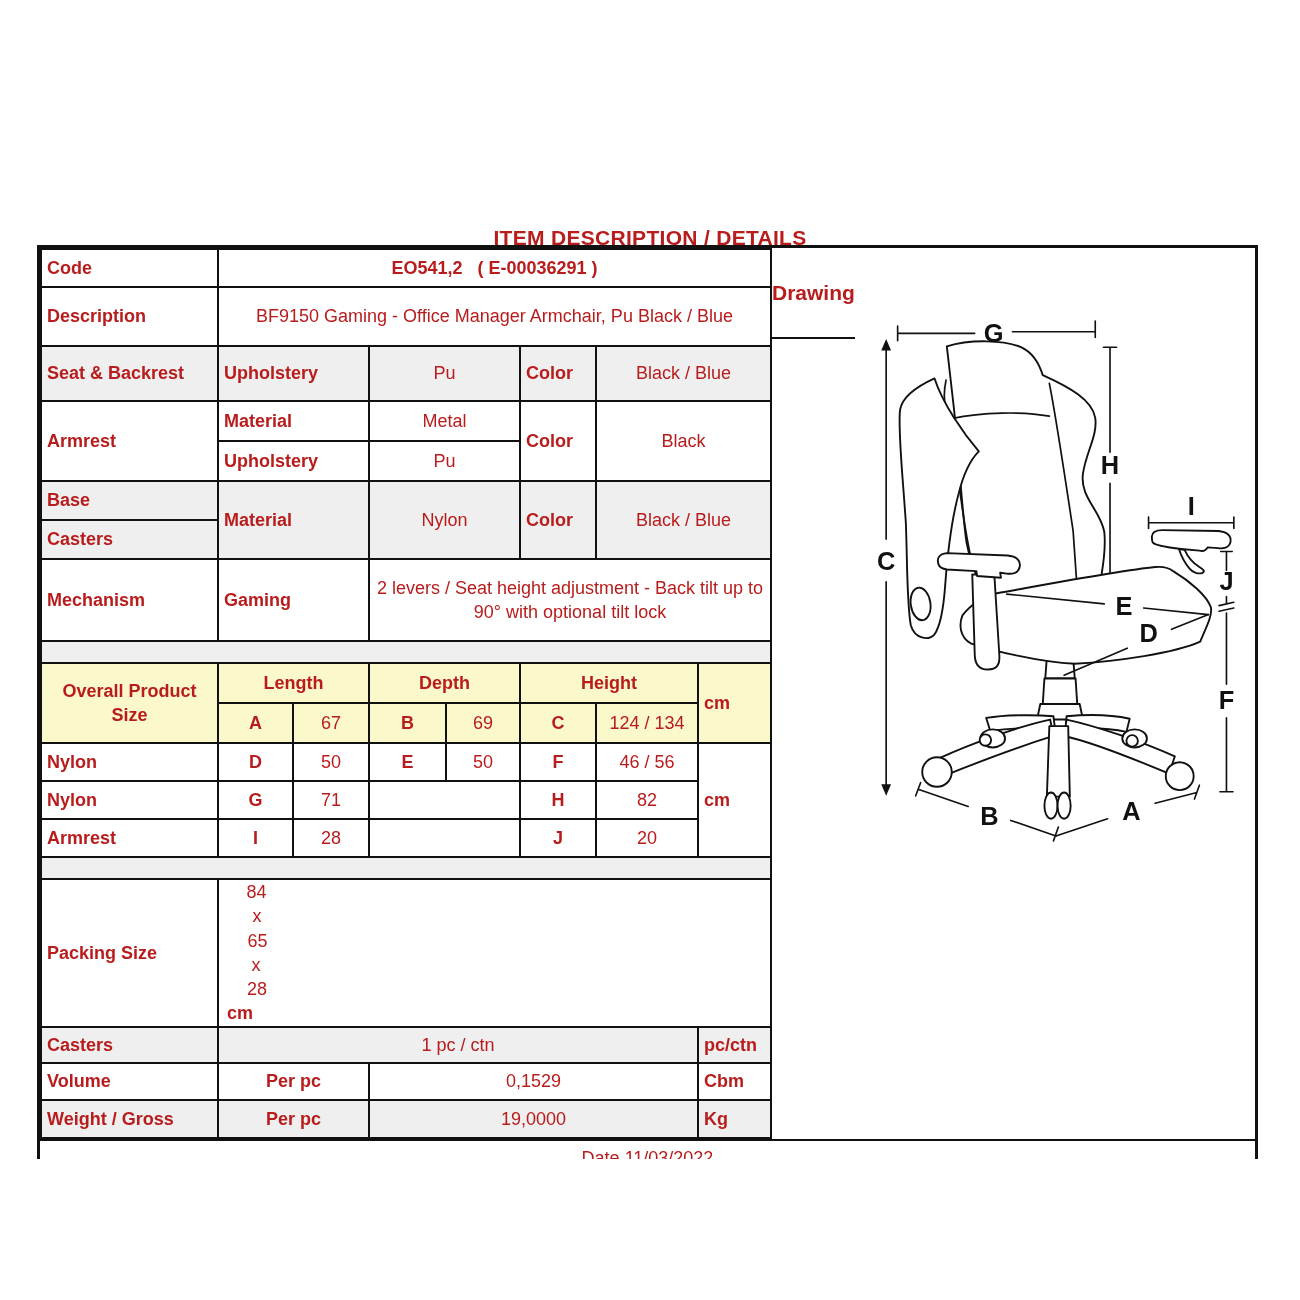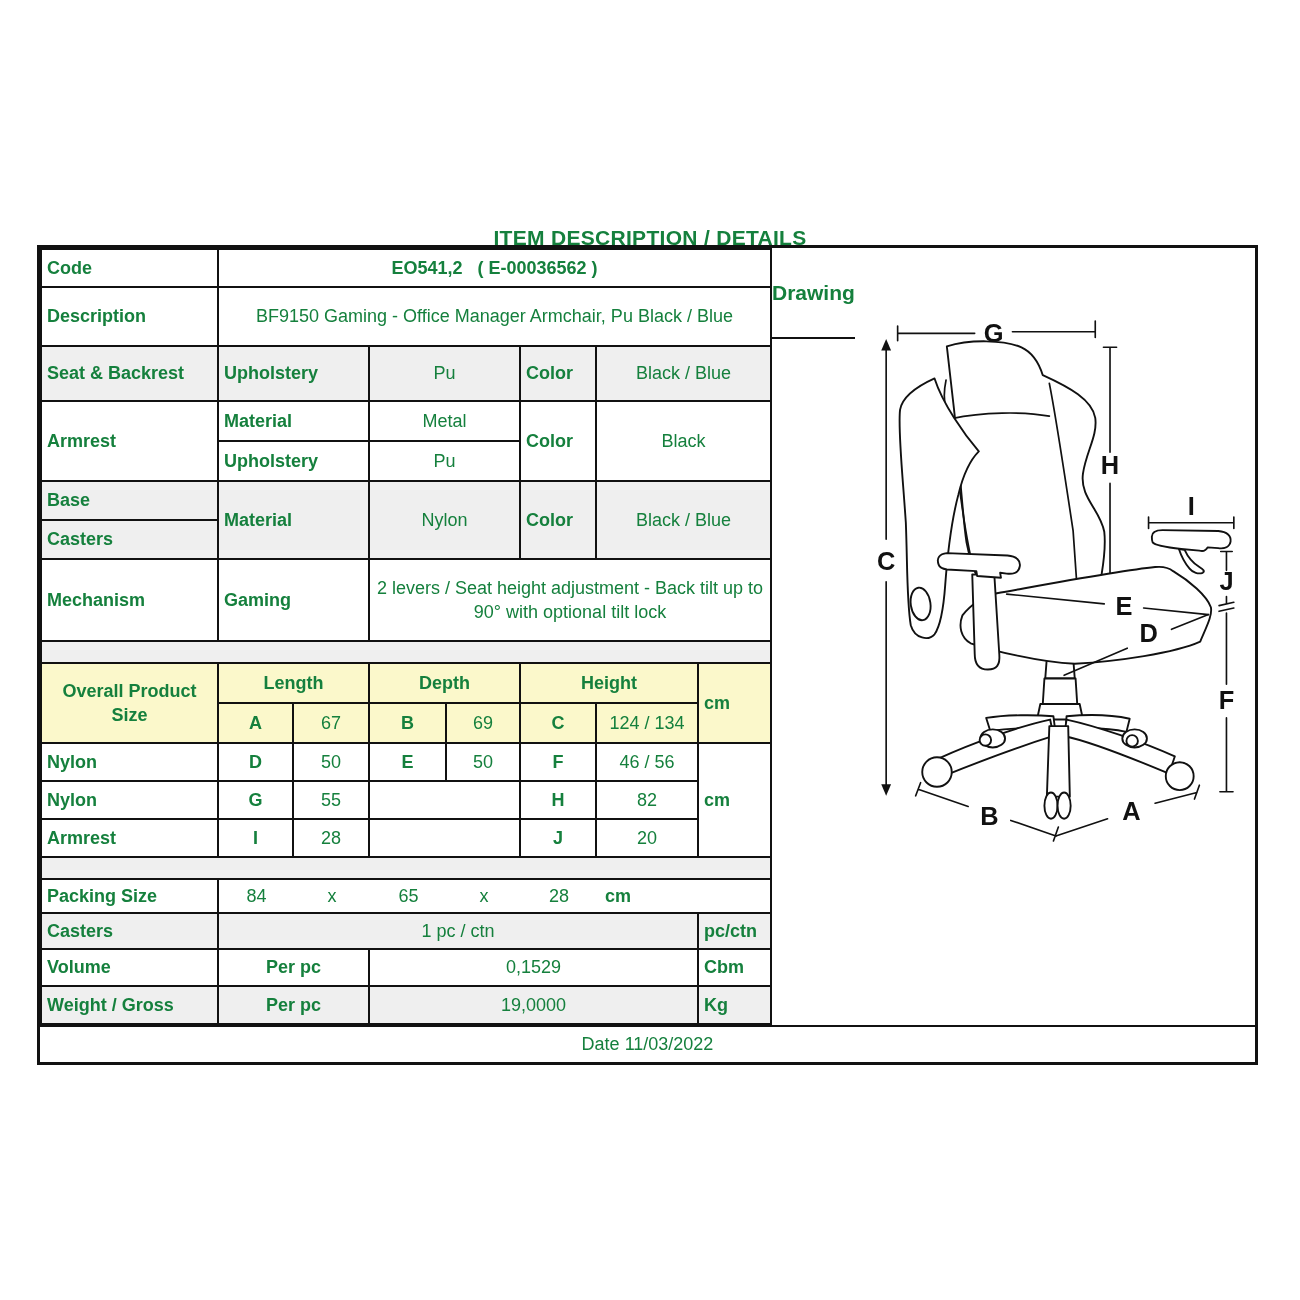--- a/index.html
+++ b/index.html
@@ -1,19 +1,19 @@
 <!DOCTYPE html>
 <html><head>
 <meta charset="utf-8">
 <style>
   * { margin:0; padding:0; box-sizing:border-box; }
   html,body { background:#fff; }
   .page {
     position:relative; width:1300px; height:1159px; background:#ffffff;
-    font-family:"Liberation Sans", sans-serif; color:#15803d;
+    font-family:"Liberation Sans", sans-serif; color:#b91c1c;
   }
   .sheet-title {
     position:absolute; top:226px; left:0; width:100%;
     text-align:center; font-size:21px; font-weight:bold; letter-spacing:.3px;
   }
   .frame {
     position:absolute; left:37px; top:245px; width:1221px;
     border:3px solid #111; background:#fff;
   }
   .main { display:flex; align-items:stretch; }
@@ -27,21 +27,21 @@
   .spec td.unitcell { text-align:left; padding-left:5px; font-weight:bold; }
   .spec td.pre { white-space:pre; }
   .spec td.bold { font-weight:bold; }
   .gray { background:#efefef;margin-left:28px; }
   .yellow { background:#fbf8cb; }
   .gaprow td { border:2px solid #111; }
   .desc-cell { padding:2px 10px; line-height:1.55; }
   .mech-cell { padding:2px 14px; line-height:1.55; }
   .size-label { font-weight:bold; text-align:center; line-height:1.5; }
   .unit-bottom { vertical-align:bottom; padding-bottom:8px; }
-  .ps-flex { display:flex; width:100%; }
+  .ps-flex { display:flex; width:100%;flex-direction:column; }
   .ps-flex span { display:block; text-align:center; }
   .ps-v1{width:75px}.ps-x1{width:76px}.ps-v2{width:77px}.ps-x2{width:74px}.ps-v3{width:76px}
   .ps-unit{width:102px; text-align:left !important; padding-left:8px; font-weight:bold;}
   .drawing-panel { flex:1; min-width:0; display:flex; }
   .drawing-header {
     height:91px; border-bottom:2px solid #111; display:flex;
     align-items:center; justify-content:center; font-weight:bold; font-size:21px;
   }
   .drawing-canvas { width:488px; height:684px; display:block; }
   .date-row {
@@ -74,21 +74,21 @@
             <col style="width:76px">
             <col style="width:77px">
           <col style="width:74px">
             <col style="width:76px">
             <col style="width:102px">
             <col style="width:73px">
         </colgroup>
         <tbody>
           <tr style="height:38px">
             <td class="lbl">Code</td>
-            <td colspan="7" class="bold pre">EO541,2   ( E-00036562 )</td>
+            <td colspan="7" class="bold pre">EO541,2   ( E-00036291 )</td>
           </tr>
           <tr style="height:59px">
             <td class="lbl">Description</td>
             <td colspan="7" class="desc-cell">BF9150 Gaming - Office Manager Armchair, Pu Black / Blue</td>
           </tr>
           <tr style="height:55px">
             <td class="lbl gray">Seat &amp; Backrest</td>
             <td colspan="2" class="lbl gray">Upholstery</td>
             <td colspan="2" class="gray">Pu</td>
             <td class="lbl gray">Color</td>
@@ -144,21 +144,21 @@
             <td>50</td>
             <td class="keycell">E</td>
             <td>50</td>
             <td class="keycell">F</td>
             <td>46 / 56</td>
             <td rowspan="3" class="unitcell">cm</td>
           </tr>
           <tr style="height:38px">
             <td class="lbl">Nylon</td>
             <td class="keycell">G</td>
-            <td>55</td>
+            <td>71</td>
             <td colspan="2"></td>
             <td class="keycell">H</td>
             <td>82</td>
           </tr>
           <tr style="height:38px">
             <td class="lbl">Armrest</td>
             <td class="keycell">I</td>
             <td>28</td>
             <td colspan="2"></td>
             <td class="keycell">J</td>

